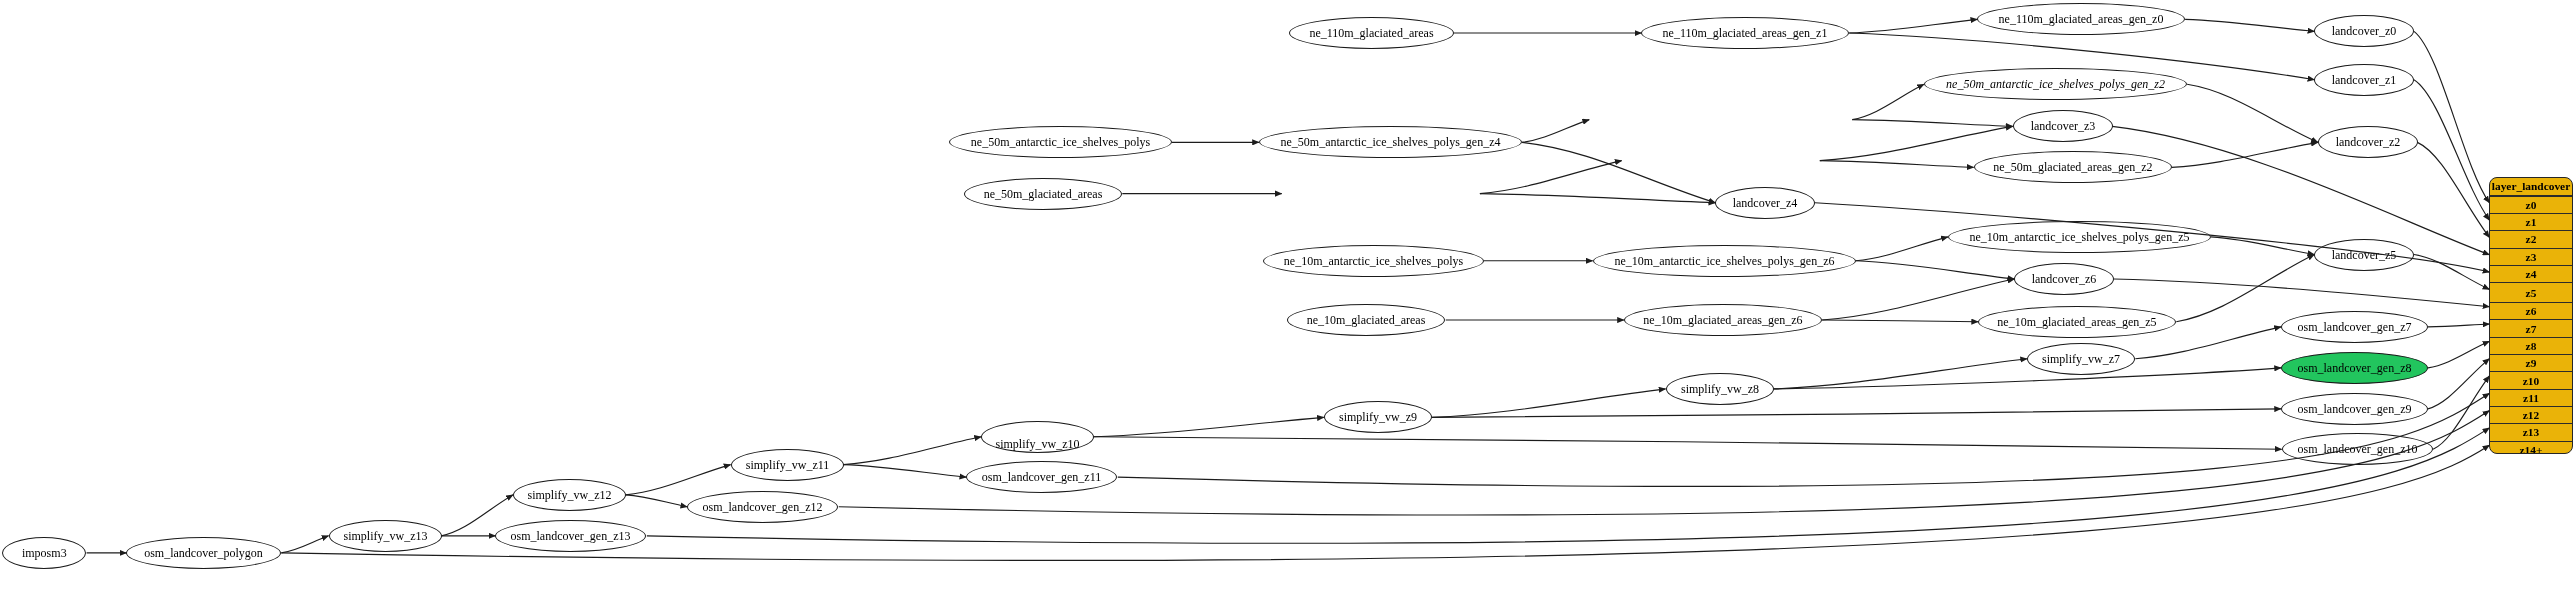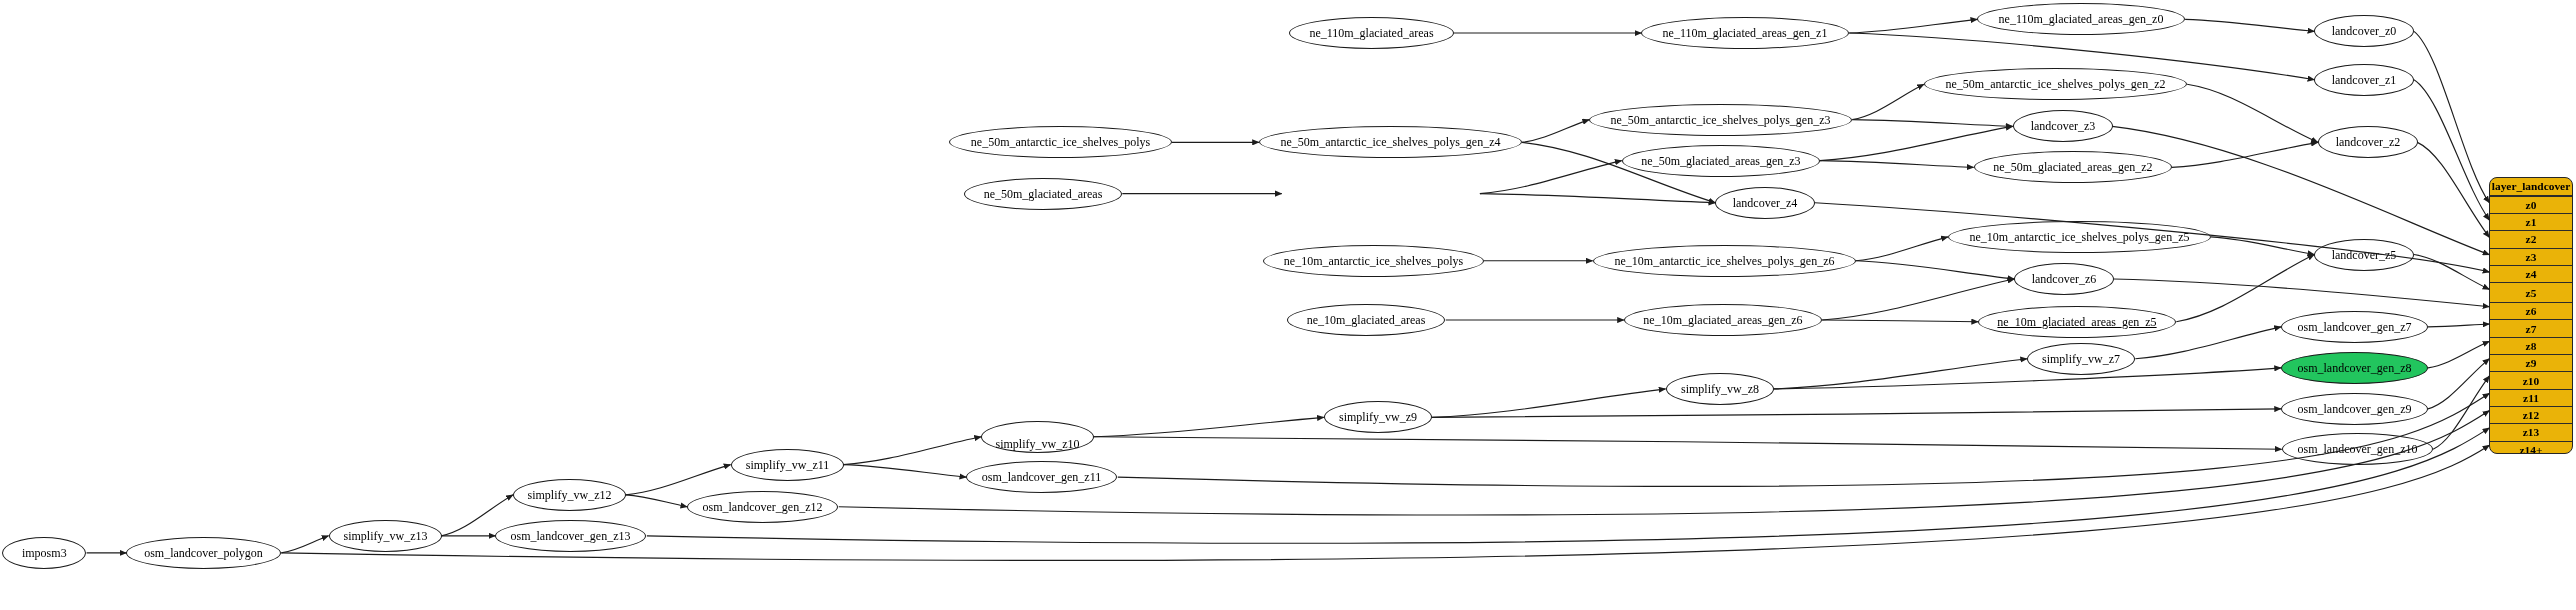--- a/index.html
+++ b/index.html
@@ -197,38 +197,32 @@
     </div>
     <div class="node" style="left: 2314px; top: 64px; width: 100px; height: 32px; background: rgb(255, 255, 255); border-color: rgb(26, 26, 26);">
       <span>landcover_z1</span>
     </div>
     <div class="node" style="left: 949px; top: 126px; width: 223px; height: 32px; background: rgb(255, 255, 255); border-color: rgb(26, 26, 26);">
       <span>ne_50m_antarctic_ice_shelves_polys</span>
     </div>
     <div class="node" style="left: 1259px; top: 126px; width: 263px; height: 32px; background: rgb(255, 255, 255); border-color: rgb(26, 26, 26);">
       <span>ne_50m_antarctic_ice_shelves_polys_gen_z4</span>
     </div>
-    <div class="node" style="left: 1589px; top: 104px; width: 263px; height: 32px; background: rgb(255, 255, 255); border-color: rgb(26, 26, 26);">
-      <span>ne_50m_antarctic_ice_shelves_polys_gen_z3</span>
-    </div>
-    <div class="node" style="left: 1924px; top: 68px; width: 263px; height: 32px; background: rgb(255, 255, 255); border-color: rgb(26, 26, 26);">
+    <div class="node" style="left: 1924px; top: 68px; width: 263px; height: 32px; background: rgb(255, 255, 255); border-color: rgb(26, 26, 26); font-style: italic;">
       <span>ne_50m_antarctic_ice_shelves_polys_gen_z2</span>
     </div>
     <div class="node" style="left: 2013px; top: 110px; width: 100px; height: 32px; background: rgb(255, 255, 255); border-color: rgb(26, 26, 26);">
       <span>landcover_z3</span>
     </div>
     <div class="node" style="left: 2318px; top: 126px; width: 100px; height: 32px; background: rgb(255, 255, 255); border-color: rgb(26, 26, 26);">
       <span>landcover_z2</span>
     </div>
     <div class="node" style="left: 964px; top: 178px; width: 158px; height: 32px; background: rgb(255, 255, 255); border-color: rgb(26, 26, 26);">
       <span>ne_50m_glaciated_areas</span>
     </div>
-    <div class="node" style="left: 1622px; top: 145px; width: 198px; height: 32px; background: rgb(255, 255, 255); border-color: rgb(26, 26, 26);">
-      <span>ne_50m_glaciated_areas_gen_z3</span>
-    </div>
     <div class="node" style="left: 1974px; top: 151px; width: 198px; height: 32px; background: rgb(255, 255, 255); border-color: rgb(26, 26, 26);">
       <span>ne_50m_glaciated_areas_gen_z2</span>
     </div>
     <div class="node" style="left: 1715px; top: 187px; width: 100px; height: 32px; background: rgb(255, 255, 255); border-color: rgb(26, 26, 26);">
       <span>landcover_z4</span>
     </div>
     <div class="node" style="left: 1263px; top: 245px; width: 221px; height: 32px; background: rgb(255, 255, 255); border-color: rgb(26, 26, 26); text-align: center;">
       <span>ne_10m_antarctic_ice_shelves_polys</span>
     </div>
     <div class="node" style="left: 1593px; top: 245px; width: 263px; height: 32px; background: rgb(255, 255, 255); border-color: rgb(26, 26, 26);">
@@ -242,17 +236,17 @@
     </div>
     <div class="node" style="left: 2014px; top: 263px; width: 100px; height: 32px; background: rgb(255, 255, 255); border-color: rgb(26, 26, 26);">
       <span>landcover_z6</span>
     </div>
     <div class="node" style="left: 1287px; top: 304px; width: 158px; height: 32px; background: rgb(255, 255, 255); border-color: rgb(26, 26, 26);">
       <span>ne_10m_glaciated_areas</span>
     </div>
     <div class="node" style="left: 1624px; top: 304px; width: 198px; height: 32px; background: rgb(255, 255, 255); border-color: rgb(26, 26, 26);">
       <span>ne_10m_glaciated_areas_gen_z6</span>
     </div>
-    <div class="node" style="left: 1978px; top: 306px; width: 198px; height: 32px; background: rgb(255, 255, 255); border-color: rgb(26, 26, 26); text-decoration: underline;">
+    <div class="node" style="left: 1978px; top: 306px; width: 198px; height: 32px; background: rgb(255, 255, 255); border-color: rgb(26, 26, 26);">
       <span>ne_10m_glaciated_areas_gen_z5</span>
     </div>
   </div>
 
 
 </body></html>

